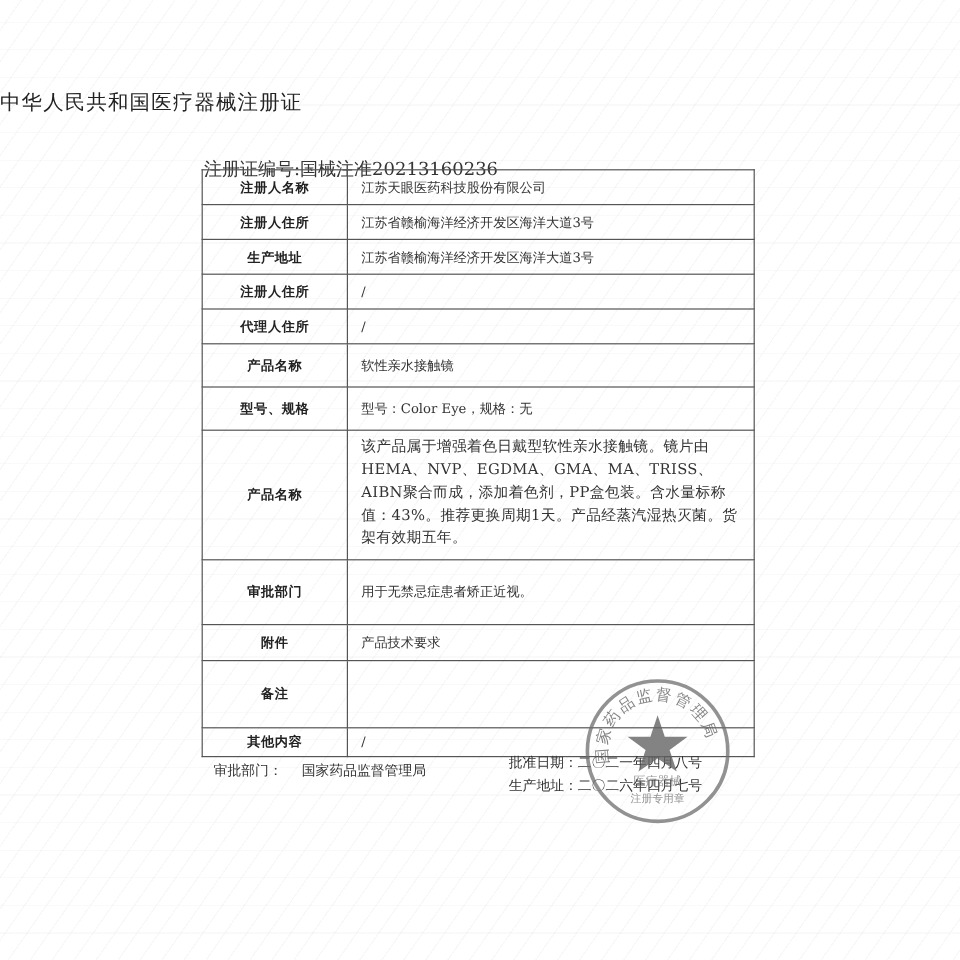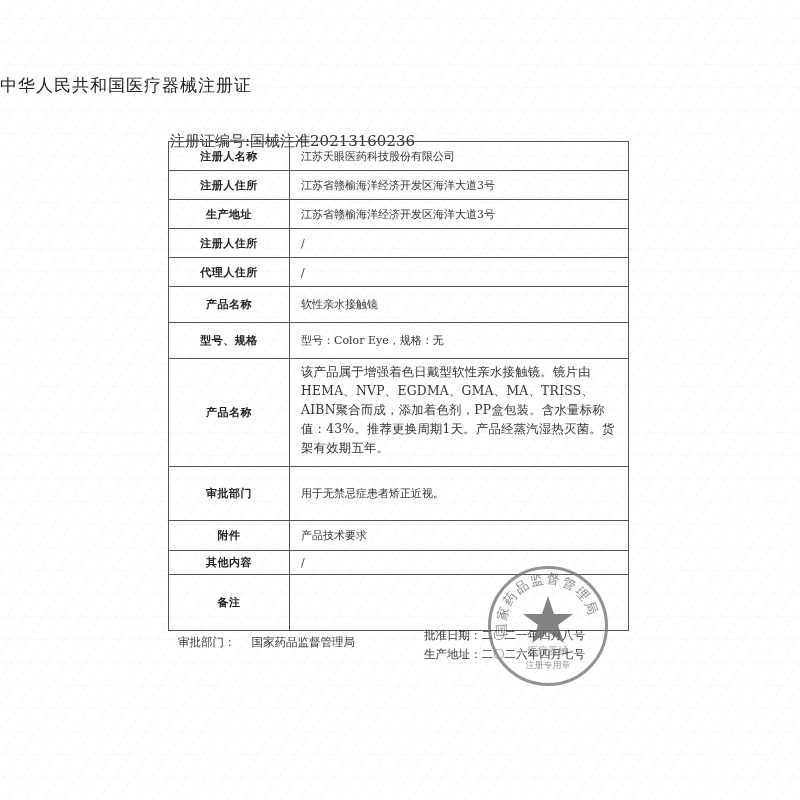--- a/index.html
+++ b/index.html
@@ -93,27 +93,27 @@
     <td class="value multi">该产品属于增强着色日戴型软性亲水接触镜。镜片由HEMA、NVP、EGDMA、GMA、MA、TRISS、AIBN聚合而成，添加着色剂，PP盒包装。含水量标称值：43%。推荐更换周期1天。产品经蒸汽湿热灭菌。货架有效期五年。</td>
   </tr>
   <tr style="height:54px">
     <td class="label">审批部门</td>
     <td class="value">用于无禁忌症患者矫正近视。</td>
   </tr>
   <tr style="height:30px">
     <td class="label">附件</td>
     <td class="value">产品技术要求</td>
   </tr>
+  <tr style="height:56px">
+    <td class="label">备注</td>
+    <td class="value"></td>
+  </tr>
   <tr style="height:24px">
     <td class="label">其他内容</td>
     <td class="value">/</td>
-  </tr>
-  <tr style="height:56px">
-    <td class="label">备注</td>
-    <td class="value"></td>
   </tr>
 </tbody>
   </table>
 
 <div class="footer-left">
   <span>审批部门：</span><span class="gap"></span><span>国家药品监督管理局</span>
 </div>
 
 <div class="footer-right">
   <div>

